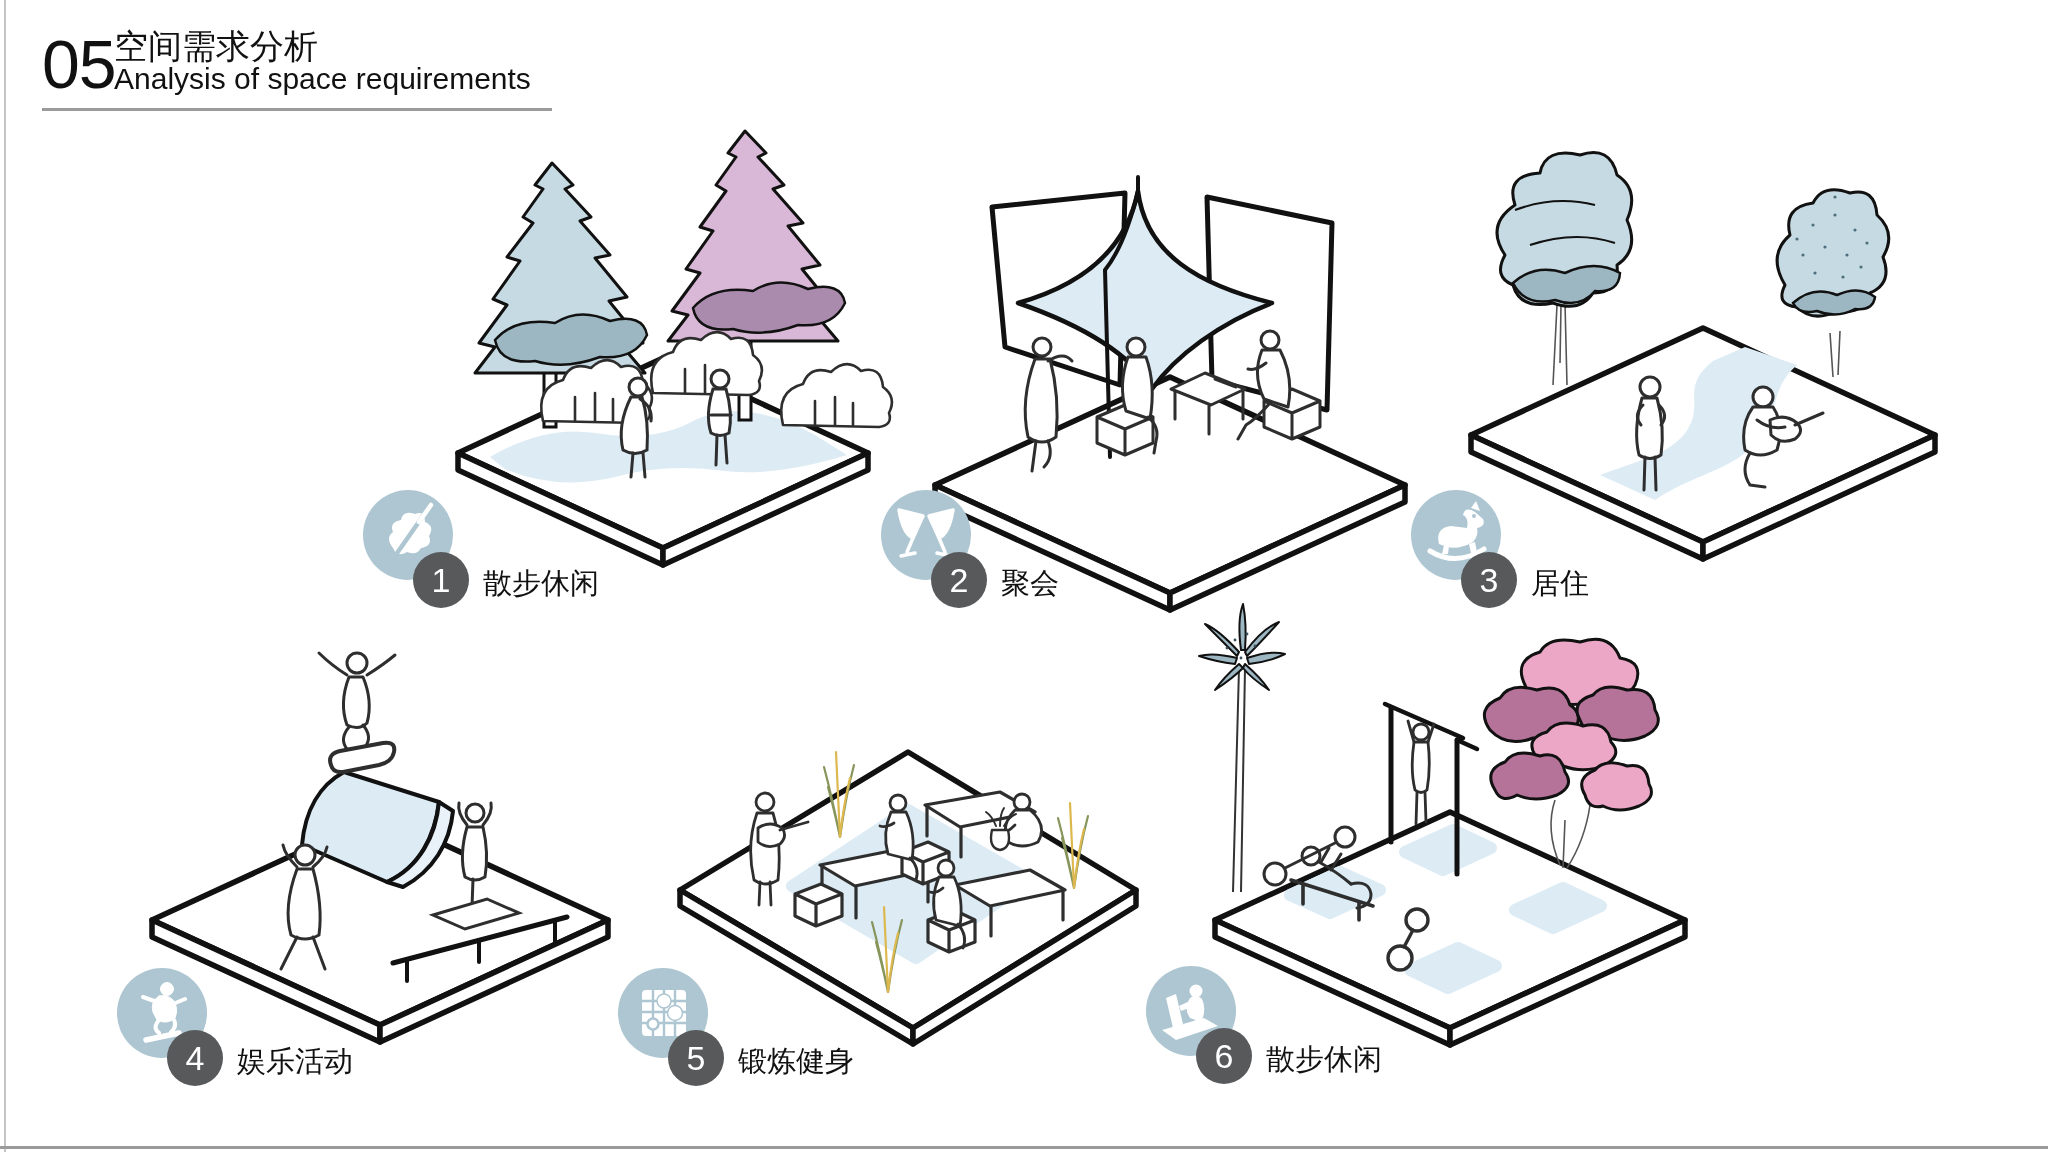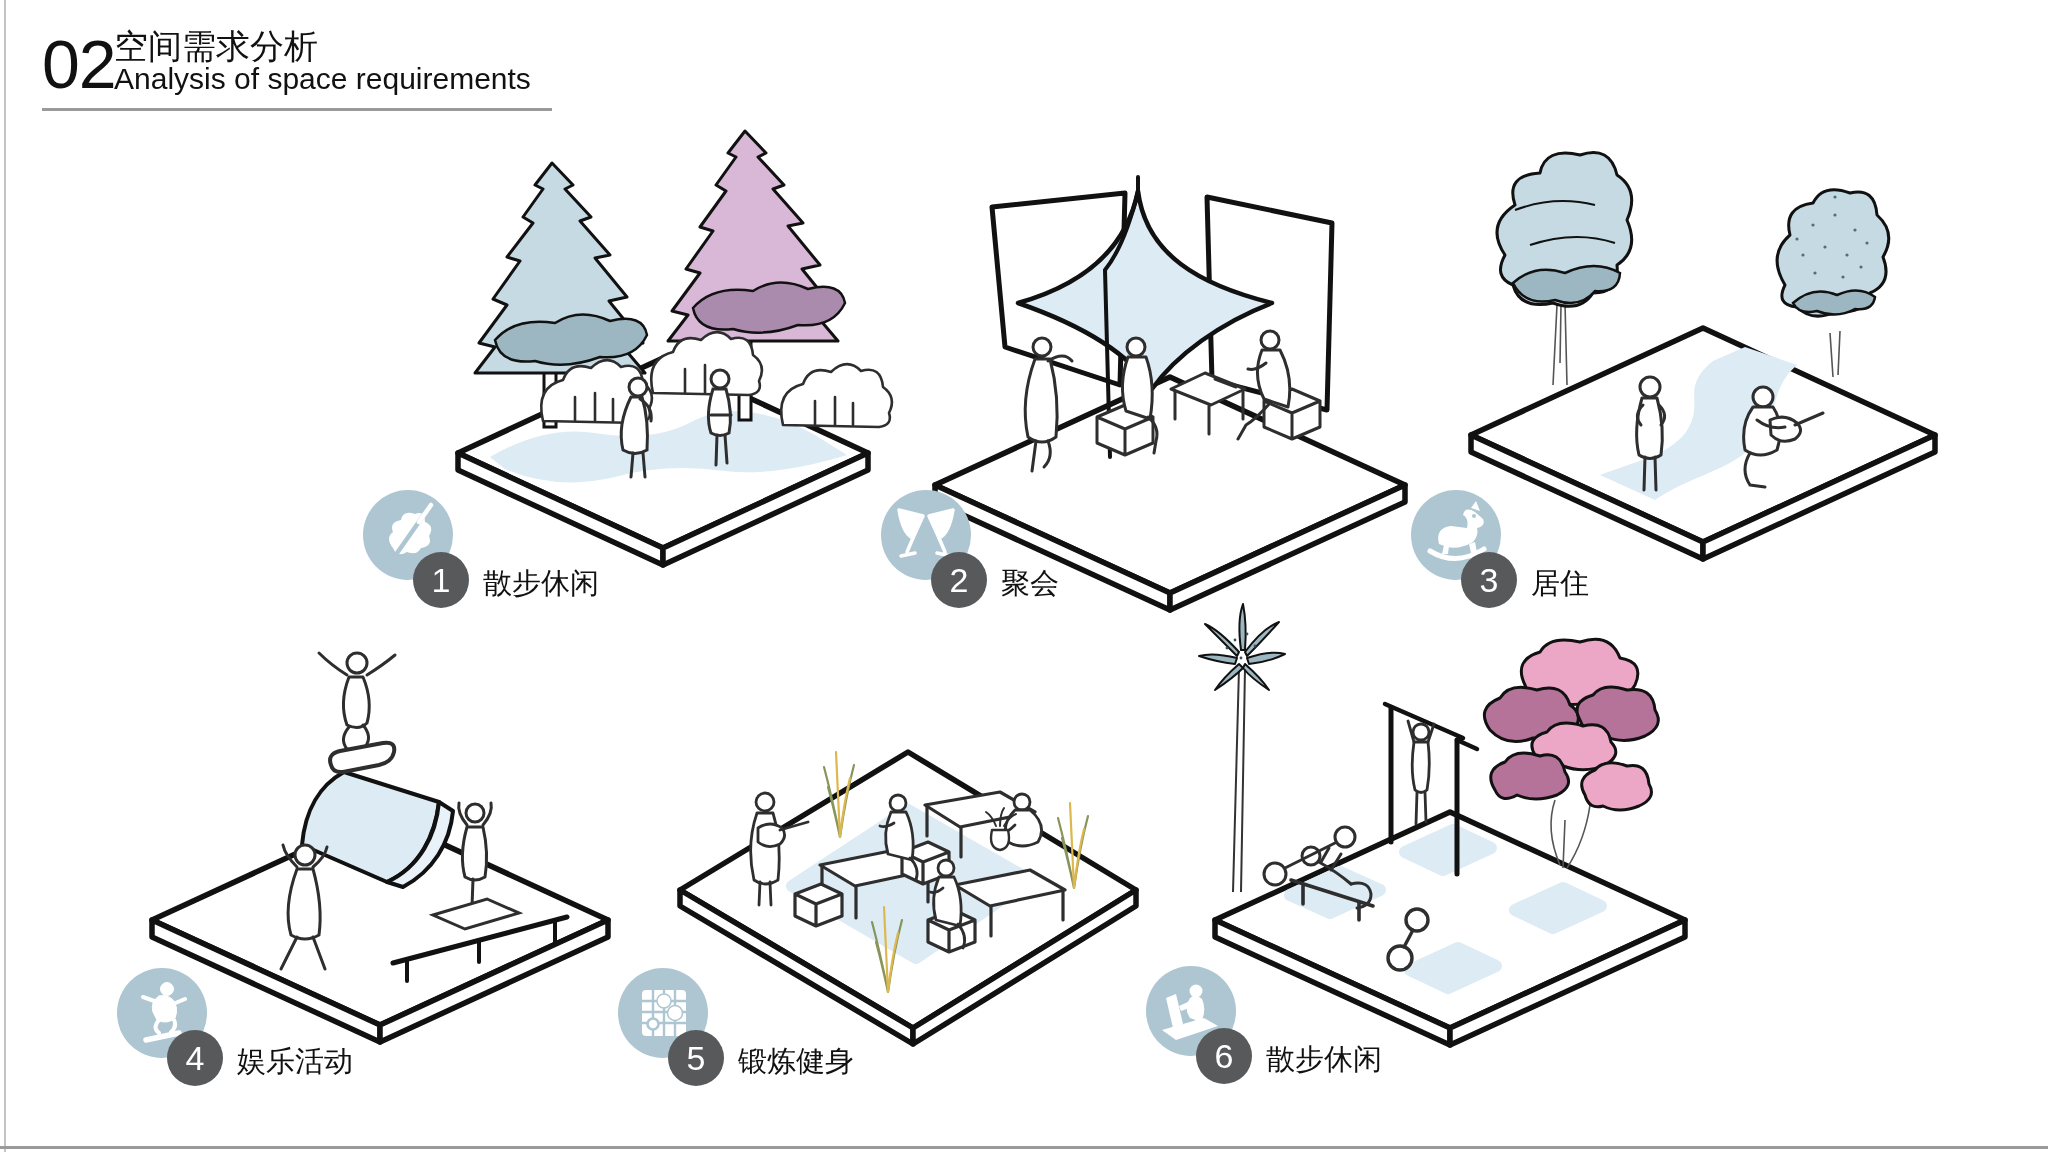--- a/index.html
+++ b/index.html
@@ -31,21 +31,21 @@
 
   svg { display:block; }
 </style>
 </head>
 <body>
 
 <div class="edge-left"></div>
 <div class="edge-bottom"></div>
 
 <div class="header">
-  <div class="h-num">02</div>
+  <div class="h-num">05</div>
   <div class="h-zh">空间需求分析</div>
   <div class="h-en">Analysis of space requirements</div>
   <div class="h-rule"></div>
 </div>
 
 <svg class="illus" style="left:395px;top:125px" width="530" height="470" viewBox="0 0 530 470">
   <g stroke="var(--line-dark,#111)" stroke-width="5.5" stroke-linejoin="round" fill="#fff">
     <path d="M268,233 L473,328 L268,423 L63,328 Z"></path>
     <path d="M63,328 L268,423 L268,440 L63,345 Z"></path>
     <path d="M473,328 L268,423 L268,440 L473,345 Z"></path>

